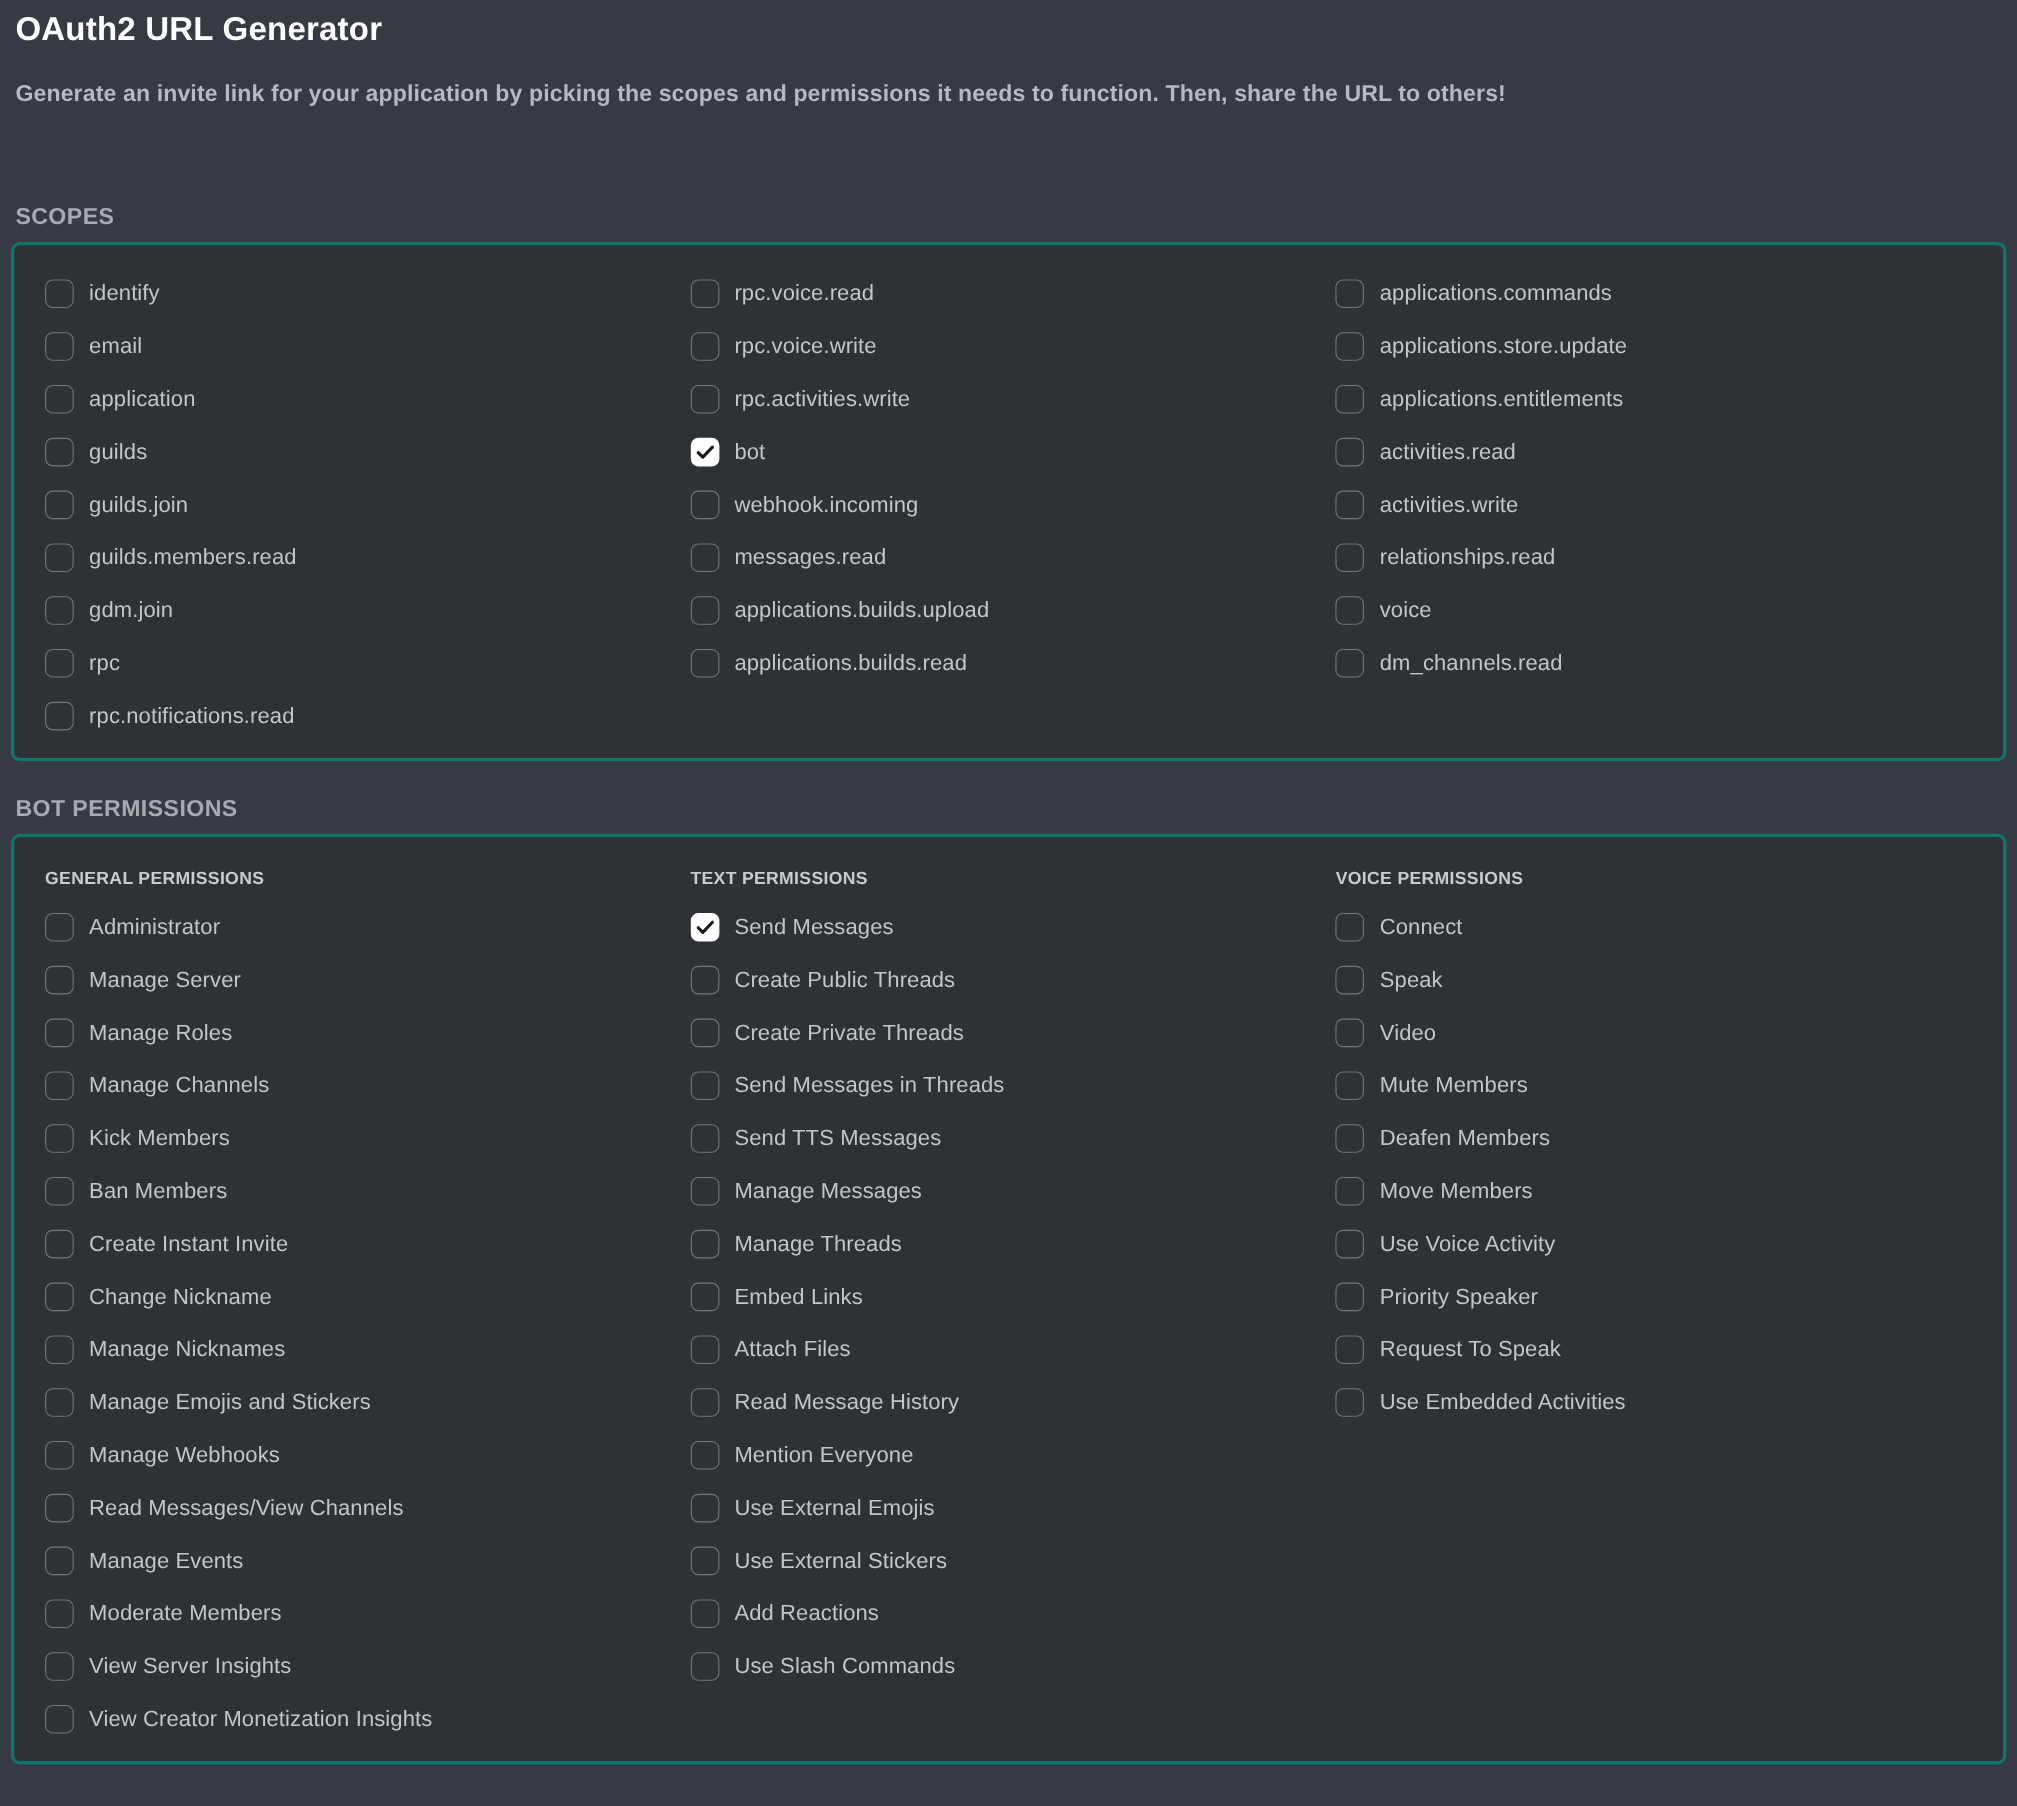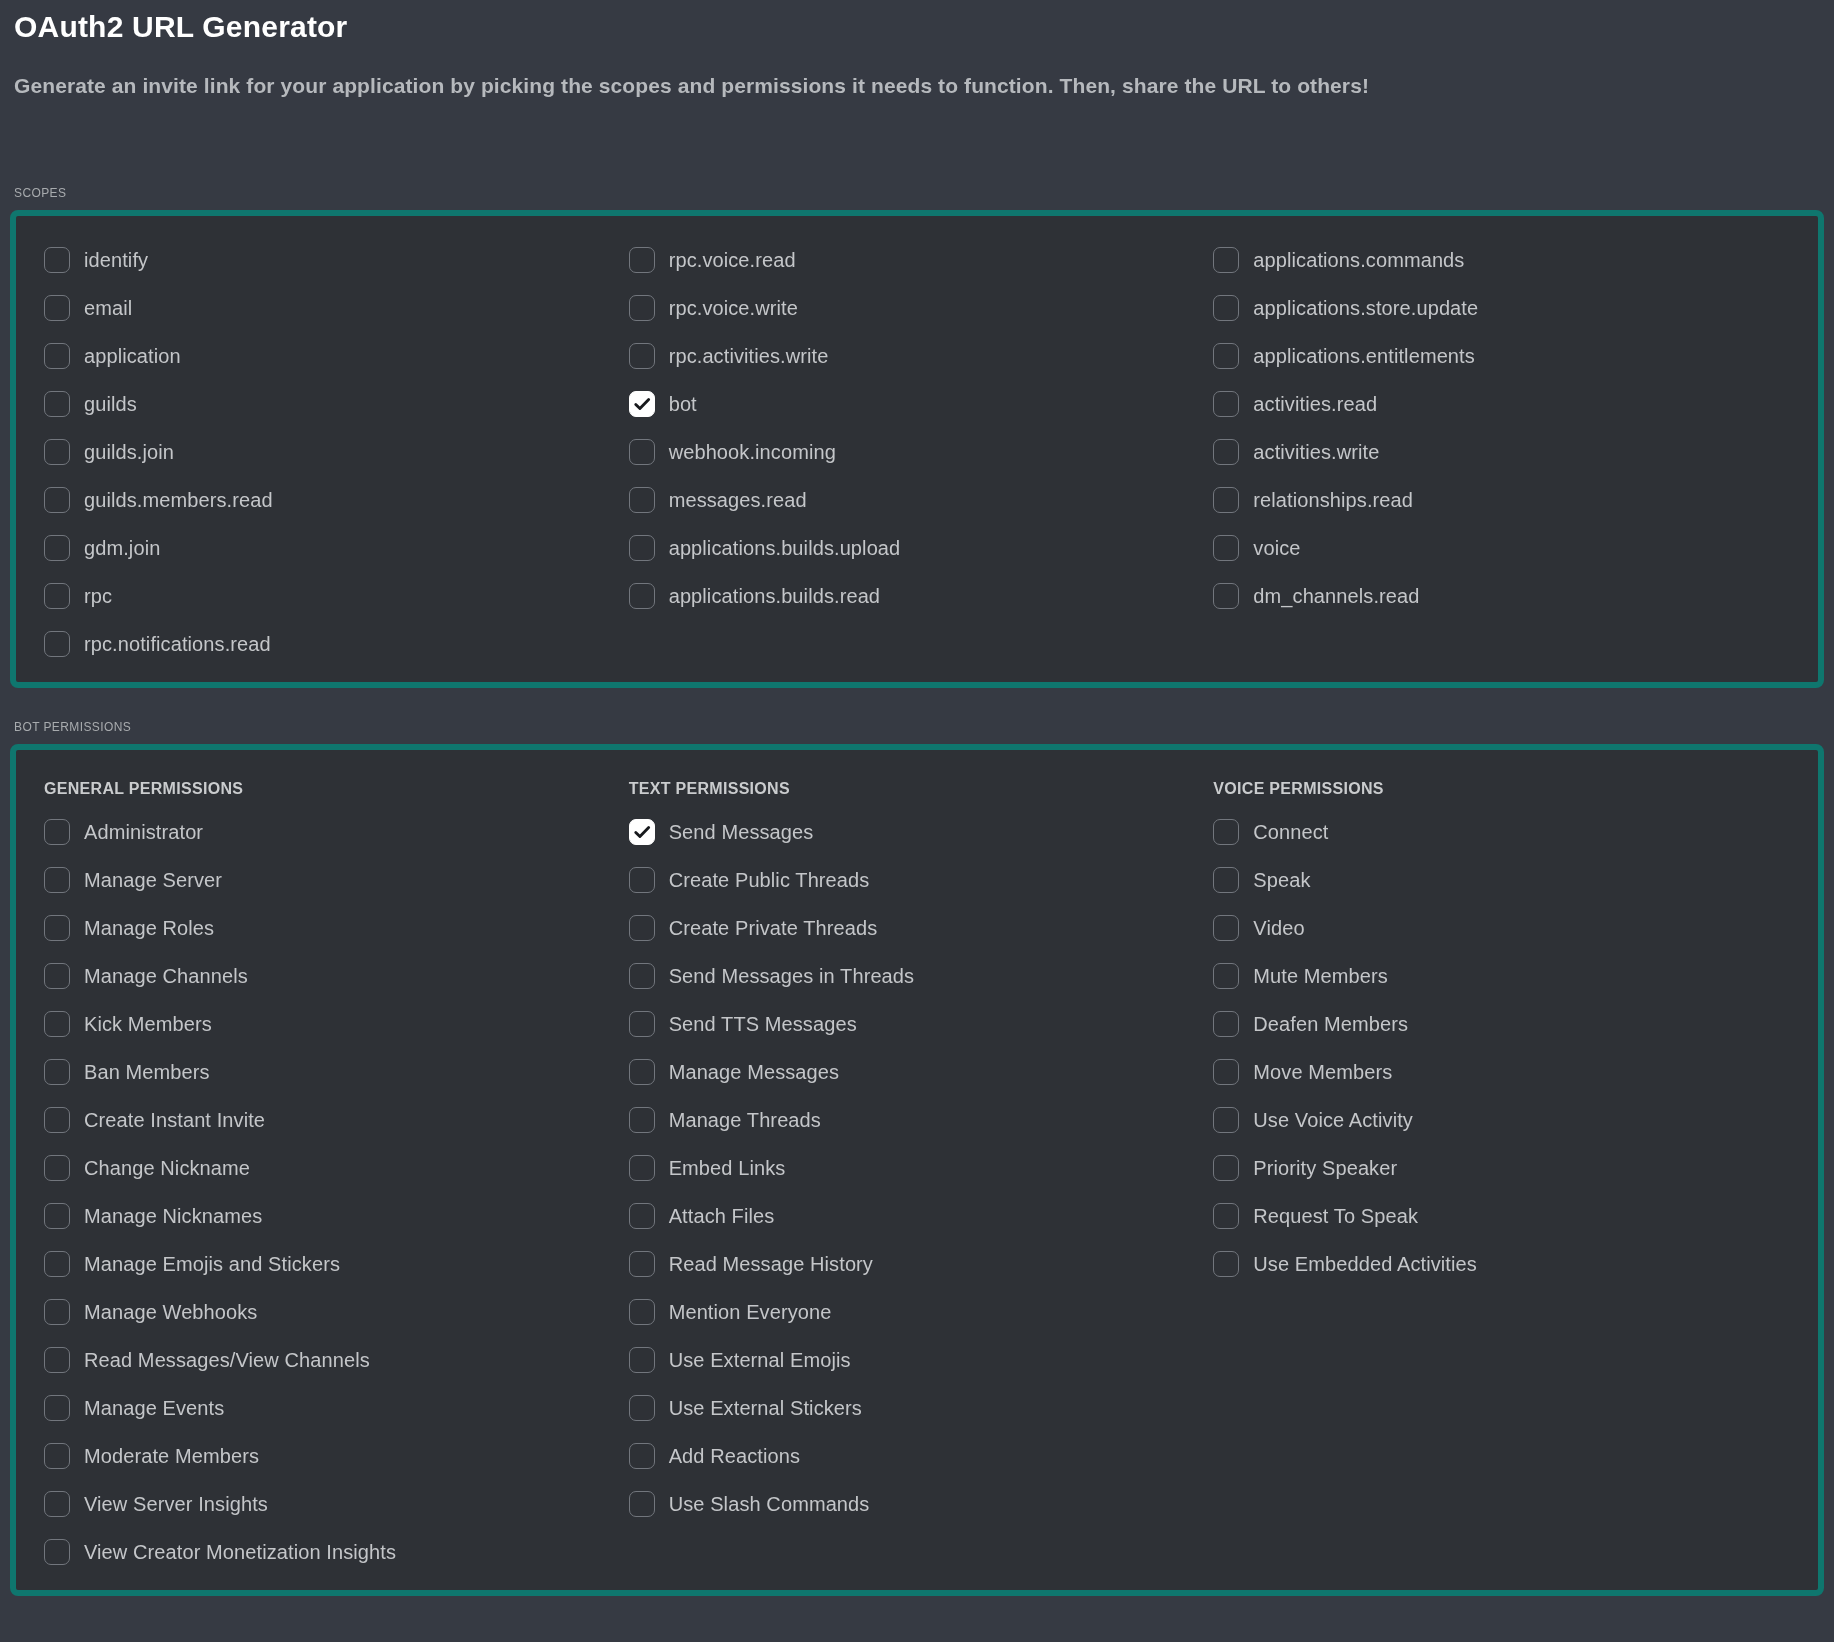--- a/index.html
+++ b/index.html
@@ -13,27 +13,27 @@
   .page{padding:8px 10px 0 10px;}
   .page-title{
     color:#ffffff;font-size:30px;font-weight:700;
     margin:2px 0 0 4px;letter-spacing:.2px;
   }
   .page-subtitle{
     color:#b6b9bd;font-size:21px;font-weight:700;
     margin:30px 0 0 4px;letter-spacing:.1px;
   }
   .section-label{
-    color:#a8abae;font-size:12px;font-weight:400;
+    color:#a8abae;font-size:21px;font-weight:700;
     letter-spacing:.4px;margin:88px 0 10px 4px;
   }
   .section-label.perms{margin-top:32px;}
   .card{
     background:#2e3136;
-    border:6px solid #0f766e;
+    border:3px solid #0f766e;
     border-radius:8px;
     padding:30px 20px 24px 28px;
     box-sizing:border-box;
   }
   .grid{
     display:grid;
     grid-template-columns:repeat(3,1fr);
     align-items:start;
   }
   .col-header{

